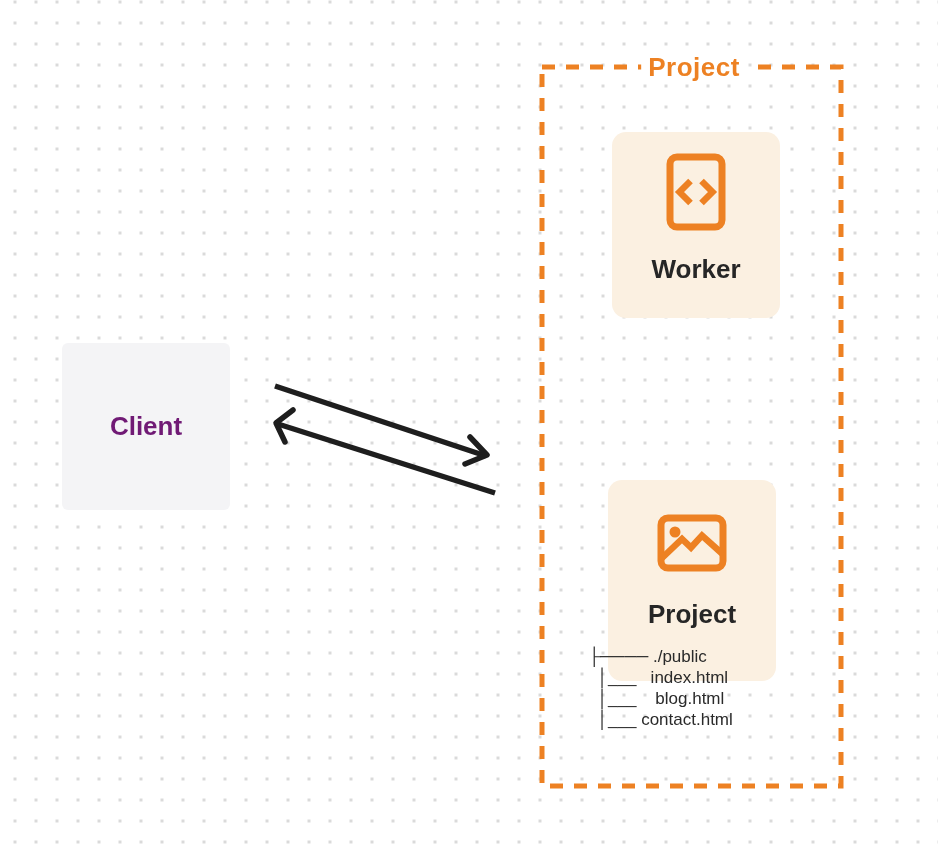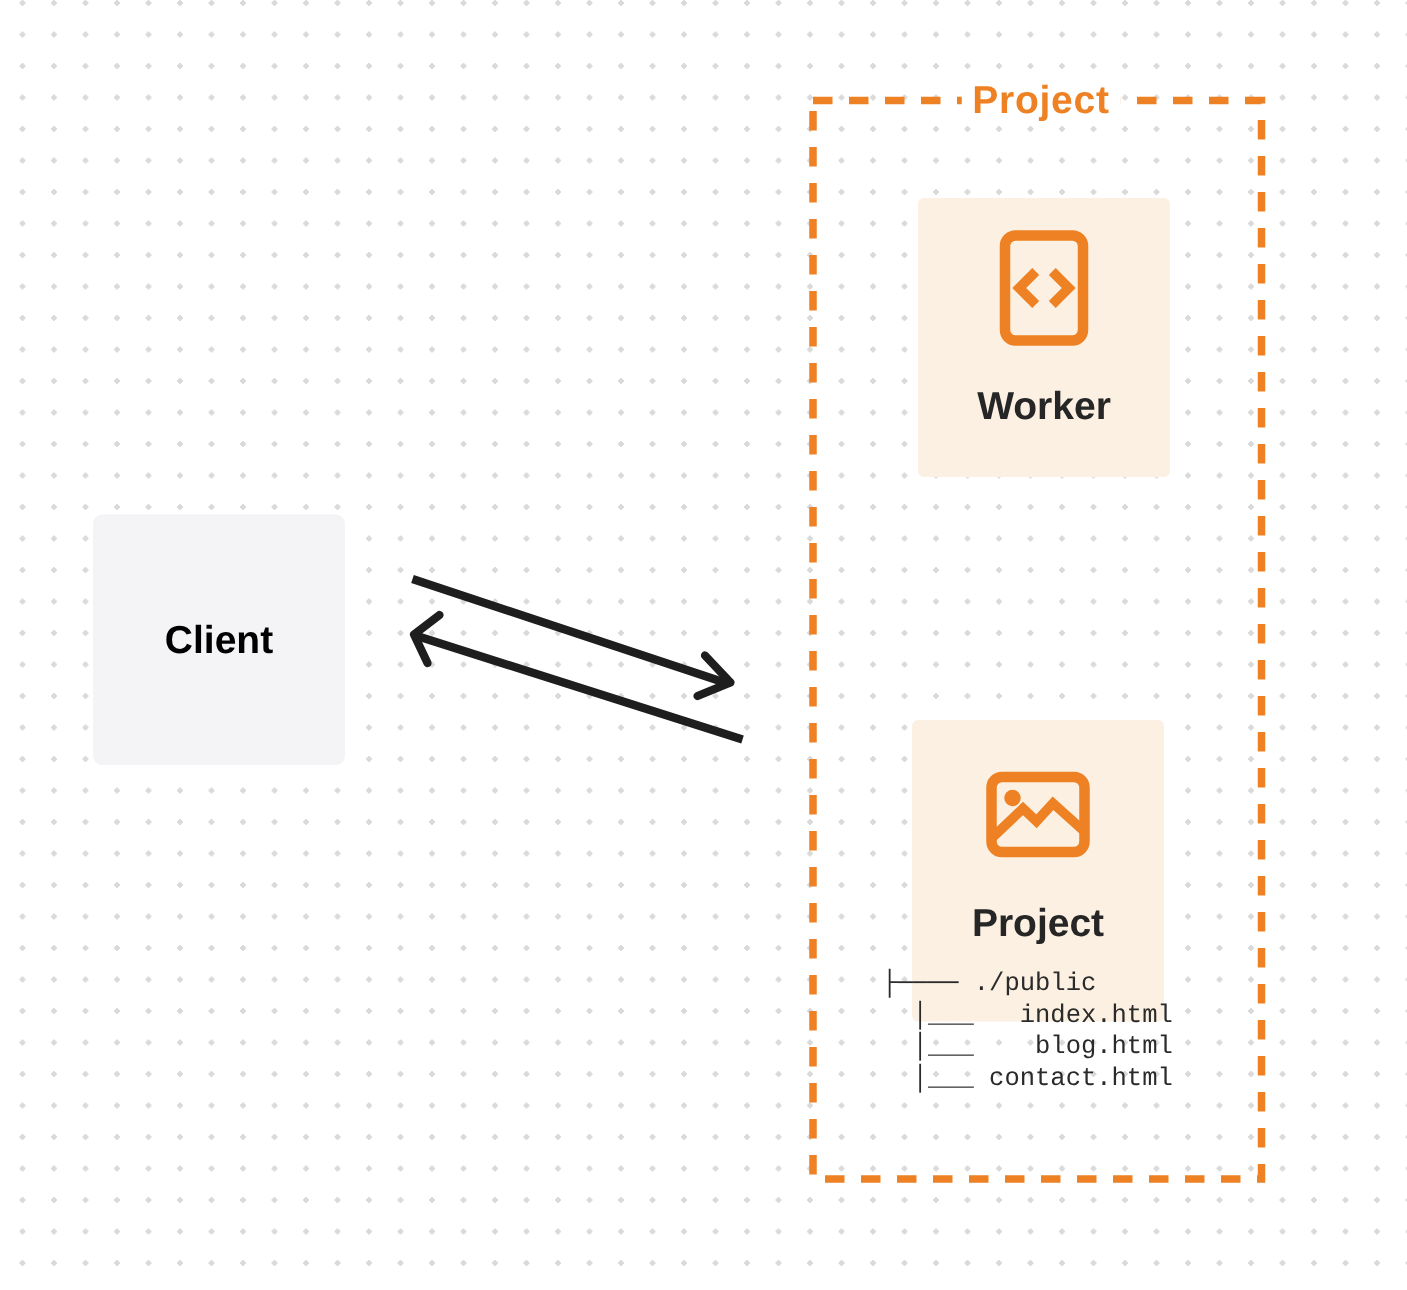--- a/index.html
+++ b/index.html
@@ -34,21 +34,21 @@
     padding: 0 7px;
     color: #ed8123;
     font-size: 26px;
     font-weight: 700;
     letter-spacing: 0.5px;
     white-space: nowrap;
   }
   .card {
     position: absolute;
     width: 168px;
-    border-radius: 4px;
+    border-radius: 14px;
     background: #fbf0e1;
     display: flex;
     flex-direction: column;
     align-items: center;
   }
   .card.worker {
     left: 612px;
     top: 132px;
     height: 165px;
     padding-top: 21px;
@@ -72,39 +72,39 @@
     top: 343px;
     width: 168px;
     height: 167px;
     background: #f4f4f6;
     border-radius: 6px;
     display: flex;
     align-items: center;
     justify-content: center;
   }
   .client-box .card-label {
-    color: #000000;
+    color: #701a75;
     font-size: 26px;
     font-weight: 700;
   }
   .url-label {
     position: absolute;
     left: 283px;
     top: 340px;
     color: #1e1e1e;
     font-size: 19px;
     font-weight: 700;
     white-space: nowrap;
   }
   pre.file-tree {
     position: absolute;
     left: 588px;
     top: 646px;
     margin: 0;
-    font-family: Liberation Mono, monospace;
+    font-family: Liberation Sans, sans-serif;
     font-size: 17px;
     line-height: 21px;
     color: #2a2a2a;
     white-space: pre;
   }
 </style>
 </head>
 <body>
 
 <div class="canvas">

